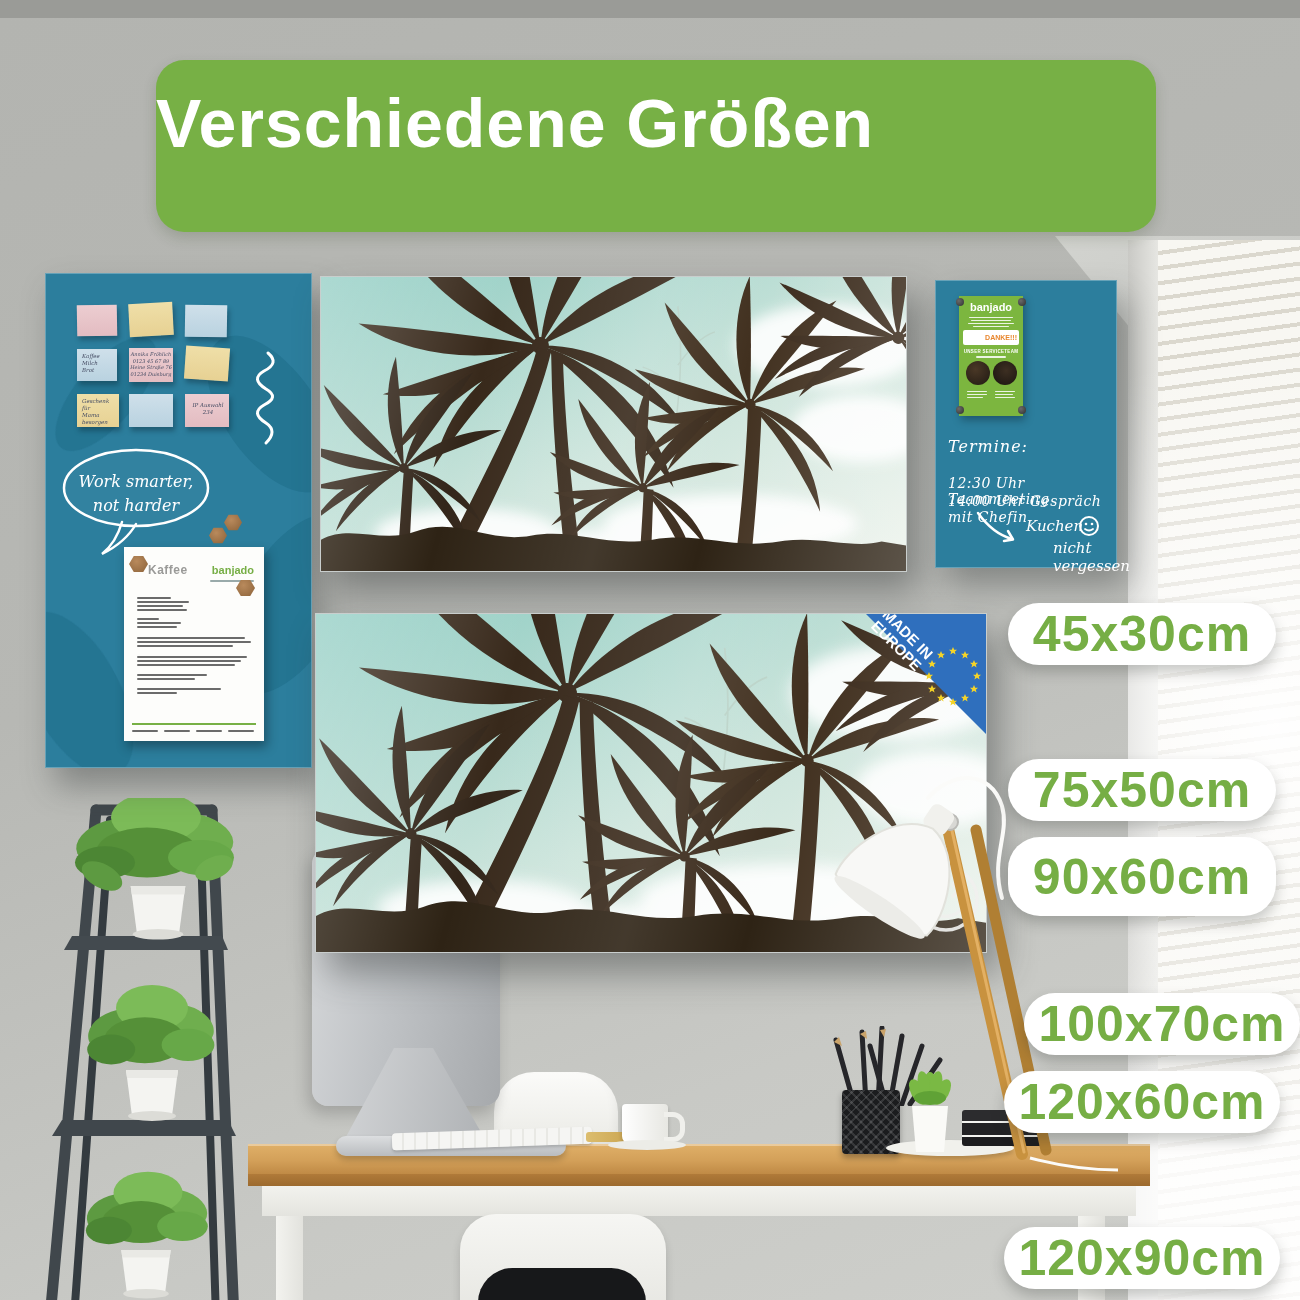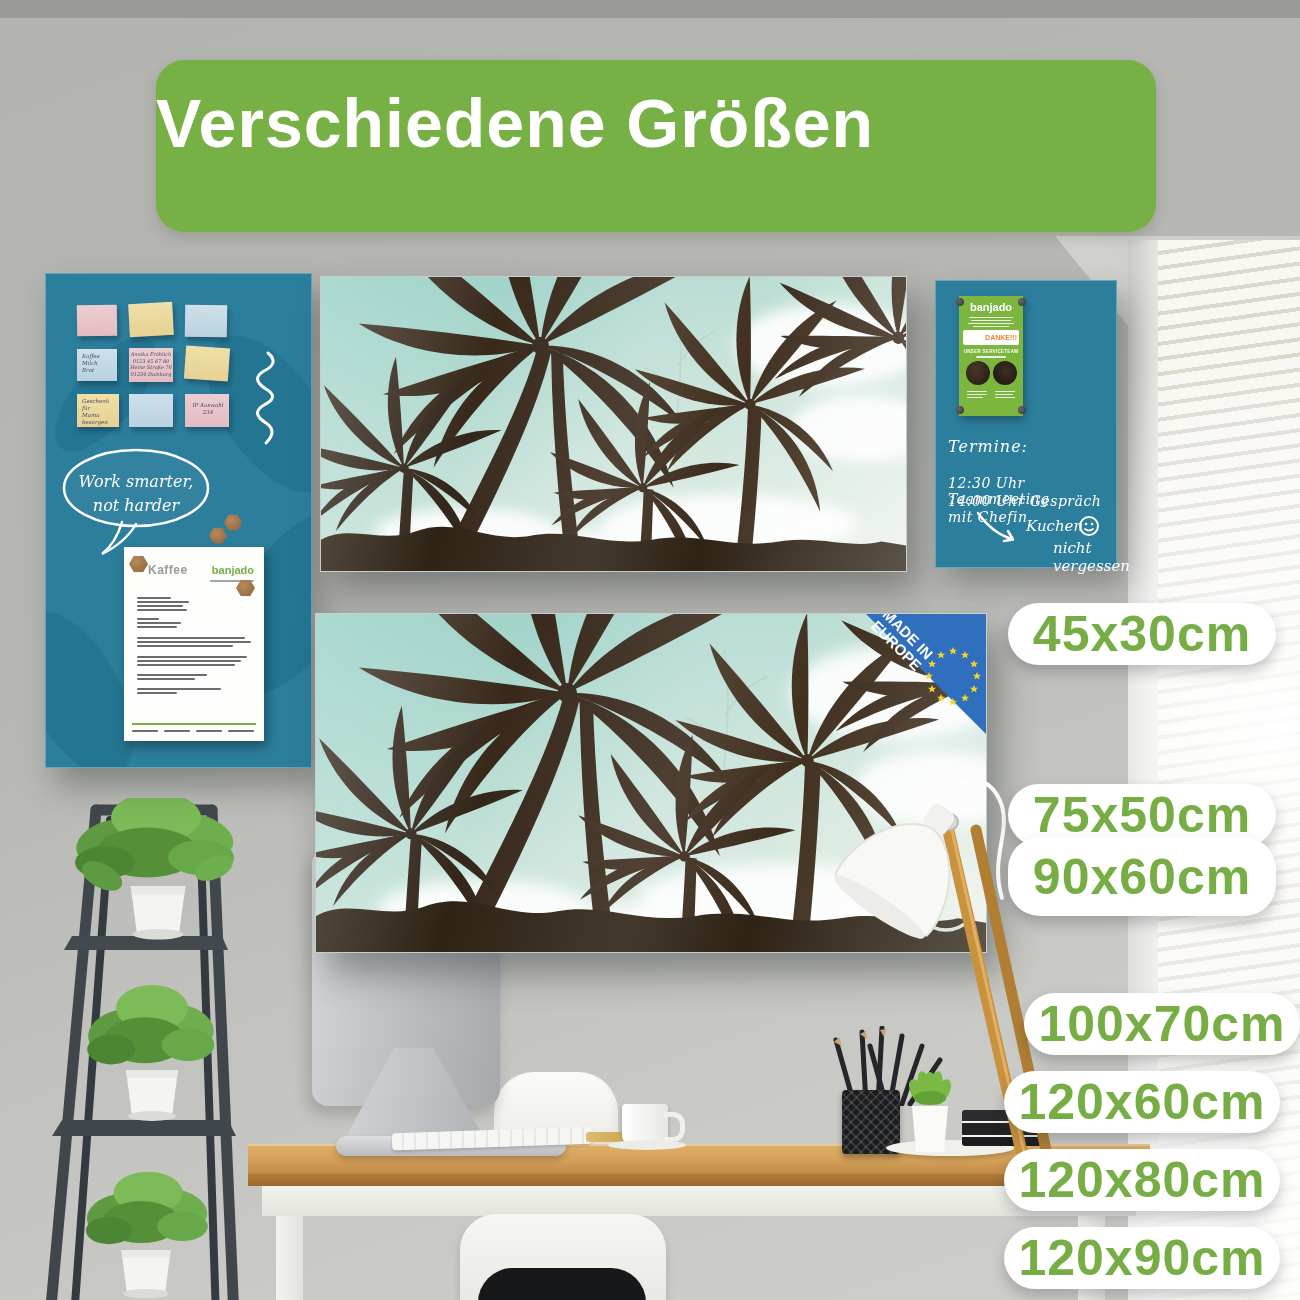--- a/index.html
+++ b/index.html
@@ -434,35 +434,32 @@
       <rect x="-13" y="-86" width="26" height="26" rx="7" fill="#f1f1ed"></rect>
       <path d="M-55 30 C-61 4 -41 -56 0 -62 C41 -56 61 4 55 30 C32 43 -32 43 -55 30 Z" fill="#f8f8f6" stroke="#e2e2dc" stroke-width="2"></path>
       <ellipse cx="0" cy="33" rx="54" ry="10" fill="#ecece8"></ellipse>
     </g>
     <path d="M250 400 C280 408 310 412 338 412" fill="none" stroke="#fbfbf9" stroke-width="3"></path>
   </svg>
 
   <div class="abs pill" style="left:1008px;top:585px;width:268px;height:62px;">
       <span>45x30cm</span>
     </div>
-  <div class="abs pill" style="left:1008px;top:766px;width:268px;height:62px;">
+  <div class="abs pill" style="left:1008px;top:741px;width:268px;height:62px;">
       <span>75x50cm</span>
     </div>
   <div class="abs pill" style="left:1008px;top:819px;width:268px;height:79px;">
       <span>90x60cm</span>
     </div>
   <div class="abs pill" style="left:1024px;top:975px;width:276px;height:62px;">
       <span>100x70cm</span>
     </div>
   <div class="abs pill" style="left:1004px;top:1053px;width:276px;height:62px;">
       <span>120x60cm</span>
     </div>
-  <div class="abs pill" style="left:1004px;top:1131px;width:276px;height:62px;">
-      <span>120x80cm</span>
-    </div>
   <div class="abs pill" style="left:1004px;top:1209px;width:276px;height:62px;">
       <span>120x90cm</span>
     </div>
 
 </div>
 
 
 
 
 </body></html>

